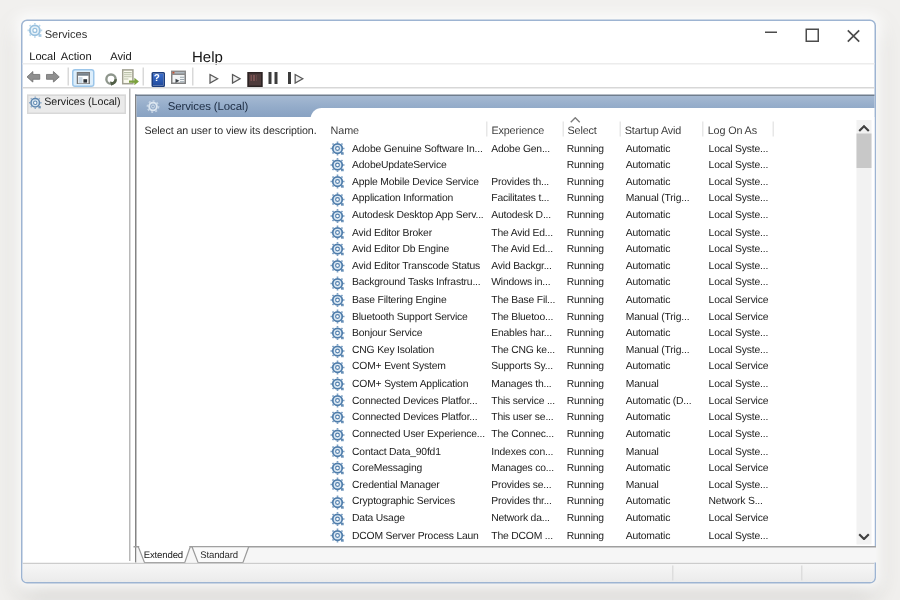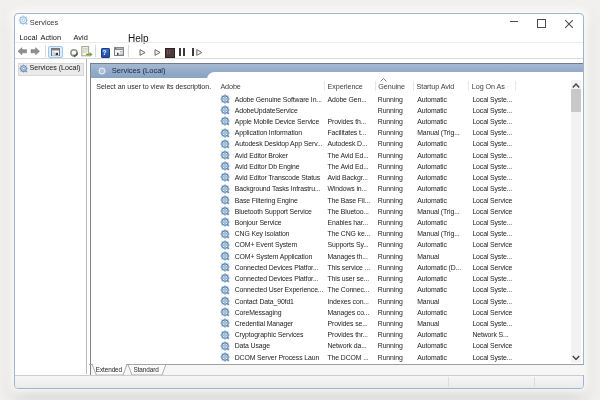--- a/index.html
+++ b/index.html
@@ -86,23 +86,23 @@
 <div class="ab" style="left:89.5px;top:62.5px;width:493.5px;height:1px;background:#6f7d8d;"></div>
 <div class="ab" style="left:90.5px;top:63.5px;width:492.5px;height:14px;background:linear-gradient(180deg,#a5b9d2 0%,#93abc9 55%,#88a2c2 100%);"></div>
 <svg class="ab" style="left:97px;top:66px" width="10" height="10" viewBox="0 0 12 12">
     <circle cx="6" cy="6" r="4.5" fill="none" stroke="#ccd9e8" stroke-width="1.2" stroke-dasharray="1.6 1.8" opacity="0.9"></circle>
     <circle cx="6" cy="6" r="3.1" fill="none" stroke="#dde7f1" stroke-width="1.5"></circle>
     <circle cx="6" cy="6" r="1.2" fill="none" stroke="#cfdce9" stroke-width="0.8"></circle>
   </svg>
 <div class="t" style="left:111.8px;top:66.4px;font-size:7.6px;letter-spacing:-0.05px;color:#1b2a40;">Services (Local)</div>
 <div class="ab" style="left:207px;top:71.5px;width:376px;height:292.5px;background:#fff;border-top-left-radius:7.5px;"></div>
 <div class="t" style="left:96.3px;top:83.1px;font-size:7.1px;letter-spacing:-0.05px;color:#2c2c2c;">Select an user to view its description.</div>
-<div class="t" style="left:220.4px;top:81.6px;font-size:7.2px;letter-spacing:-0.08px;color:#3d3d3d;">Adobe</div>
+<div class="t" style="left:220.4px;top:81.6px;font-size:7.2px;letter-spacing:-0.08px;color:#3d3d3d;">Name</div>
 <div class="t" style="left:327.6px;top:81.6px;font-size:7.2px;letter-spacing:-0.08px;color:#3d3d3d;">Experience</div>
-<div class="t" style="left:378.3px;top:81.6px;font-size:7.2px;letter-spacing:-0.08px;color:#3d3d3d;">Genuine</div>
+<div class="t" style="left:378.3px;top:81.6px;font-size:7.2px;letter-spacing:-0.08px;color:#3d3d3d;">Select</div>
 <div class="t" style="left:416.5px;top:81.6px;font-size:7.2px;letter-spacing:-0.08px;color:#3d3d3d;">Startup Avid</div>
 <div class="t" style="left:471.8px;top:81.6px;font-size:7.2px;letter-spacing:-0.08px;color:#3d3d3d;">Log On As</div>
 <div class="ab" style="left:324.4px;top:80.5px;width:1px;height:10px;background:#e7e7e7;"></div>
 <div class="ab" style="left:374.7px;top:80.5px;width:1px;height:10px;background:#e7e7e7;"></div>
 <div class="ab" style="left:412.6px;top:80.5px;width:1px;height:10px;background:#e7e7e7;"></div>
 <div class="ab" style="left:467.6px;top:80.5px;width:1px;height:10px;background:#e7e7e7;"></div>
 <div class="ab" style="left:515px;top:80.5px;width:1px;height:10px;background:#e7e7e7;"></div>
 <svg class="ab" style="left:380px;top:78.2px" width="7" height="4" viewBox="0 0 7 4">
     <path d="M0.5 3.5 L3.5 0.5 L6.5 3.5" fill="none" stroke="#7a7a7a" stroke-width="0.9"></path>
   </svg>

